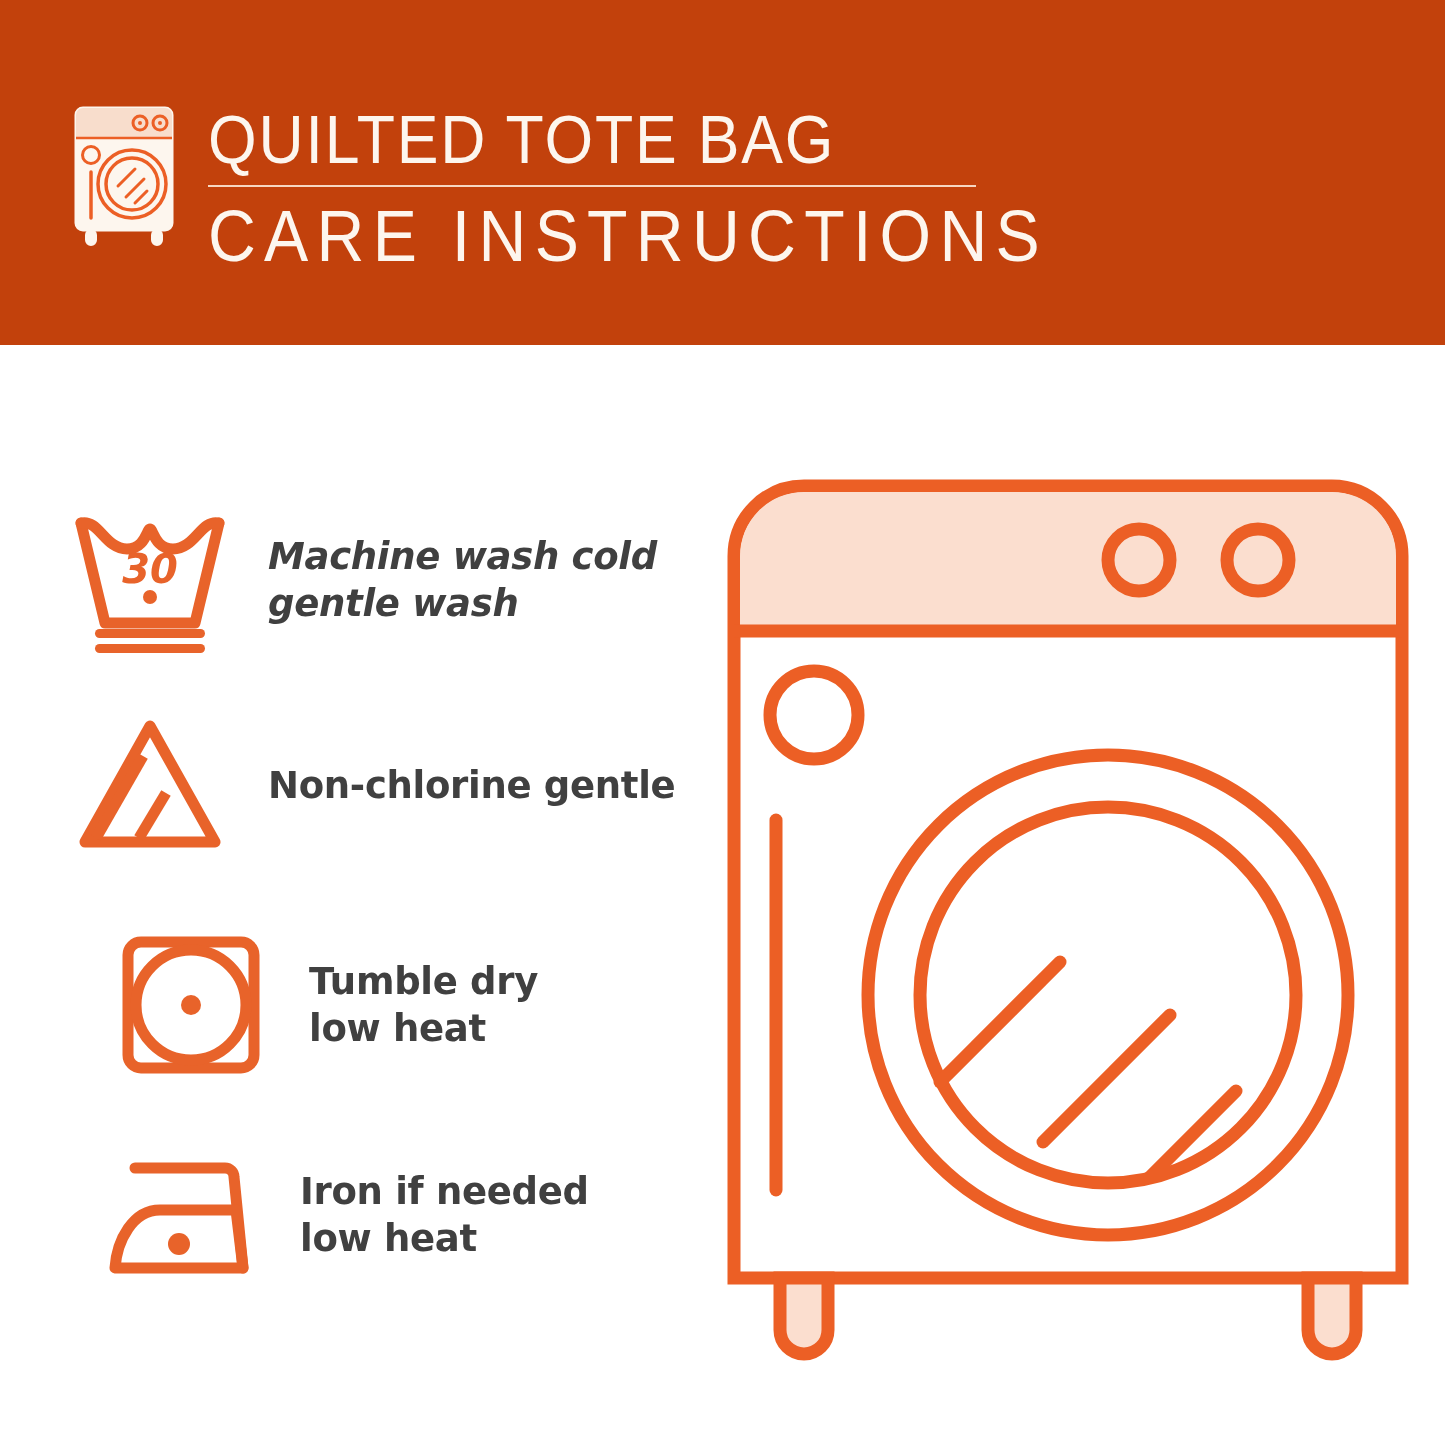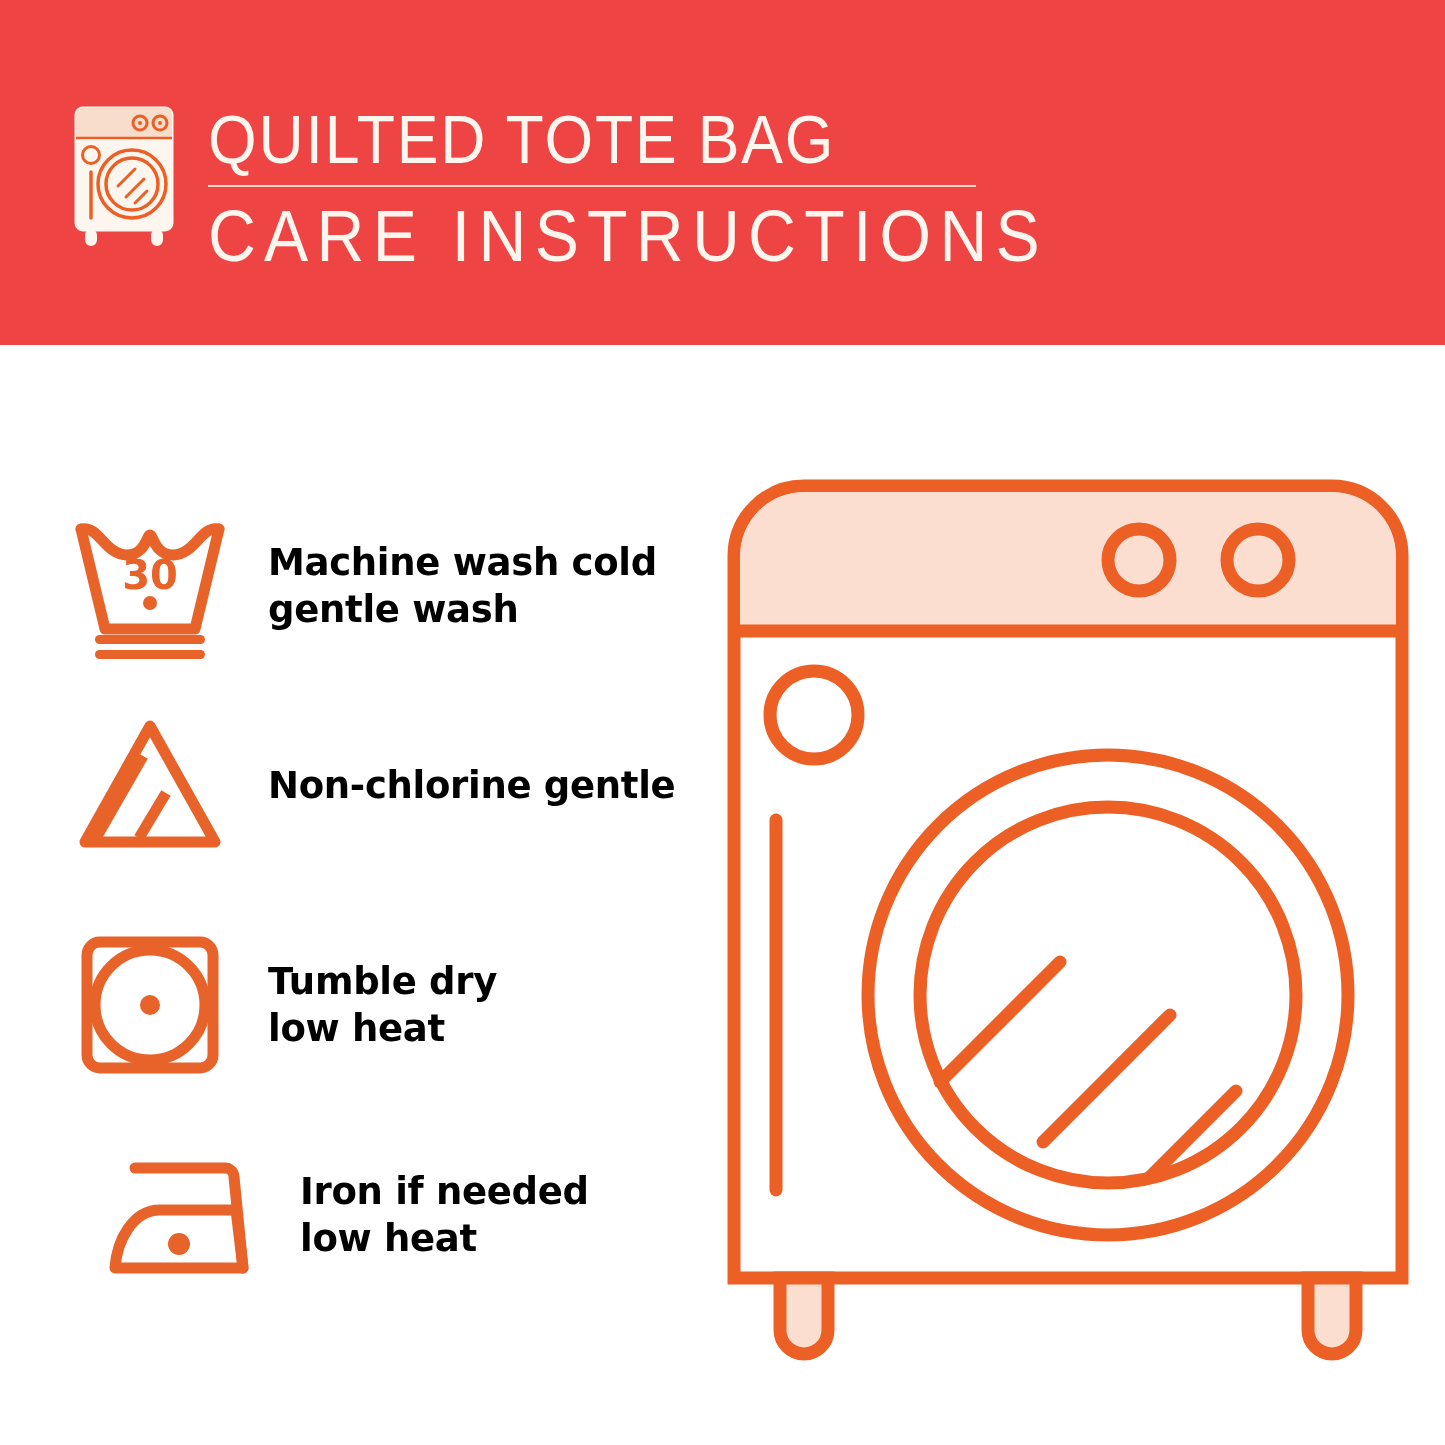--- a/index.html
+++ b/index.html
@@ -21,21 +21,21 @@
     background: #ffffff;
   }
 
   
   .header {
     position: absolute;
     left: 0;
     top: 0;
     width: 1445px;
     height: 345px;
-    background: #ef4444;
+    background: #c2410c;
   }
   .header-logo {
     position: absolute;
     left: 62px;
     top: 100px;
     width: 124px;
     height: 152px;
   }
   .header-text {
     position: absolute;
@@ -81,37 +81,37 @@
     width: 700px;
     height: 1100px;
   }
   .care-row {
     position: absolute;
     left: 0;
     width: 700px;
     display: flex;
     align-items: center;
   }
-  .care-row.r0 { top: 156px; height: 170px; }
+  .care-row.r0 { top: 150px; height: 170px; font-style: italic; }
   .care-row.r1 { top: 360px; height: 160px; }
-  .care-row.r2 { top: 580px; height: 160px; }
+  .care-row.r2 { top: 580px; height: 160px; margin-left: 41px; }
   .care-row.r3 { top: 790px; height: 160px; padding-left: 32px; }
 
   .care-icon {
     width: 180px;
     min-width: 180px;
     height: 160px;
     display: flex;
     align-items: center;
     justify-content: center;
     margin-left: 60px;
   }
   .care-label {
     margin-left: 28px;
-    color: #000000;
+    color: #404040;
     font-size: 37px;
     line-height: 47px;
     font-weight: 700;
     letter-spacing: -0.3px;
     font-family: "DejaVu Sans", sans-serif;
   }
   .care-label .ln { display: block; }
 
   
   .machine {

